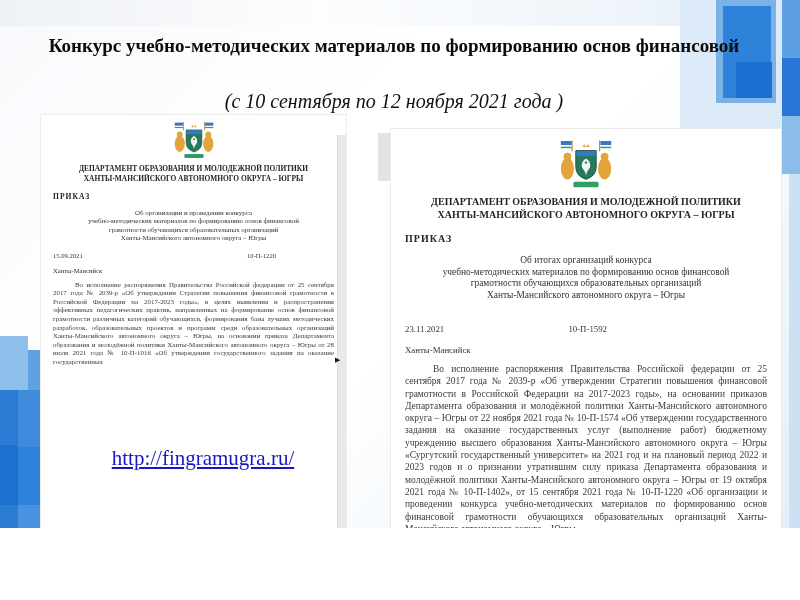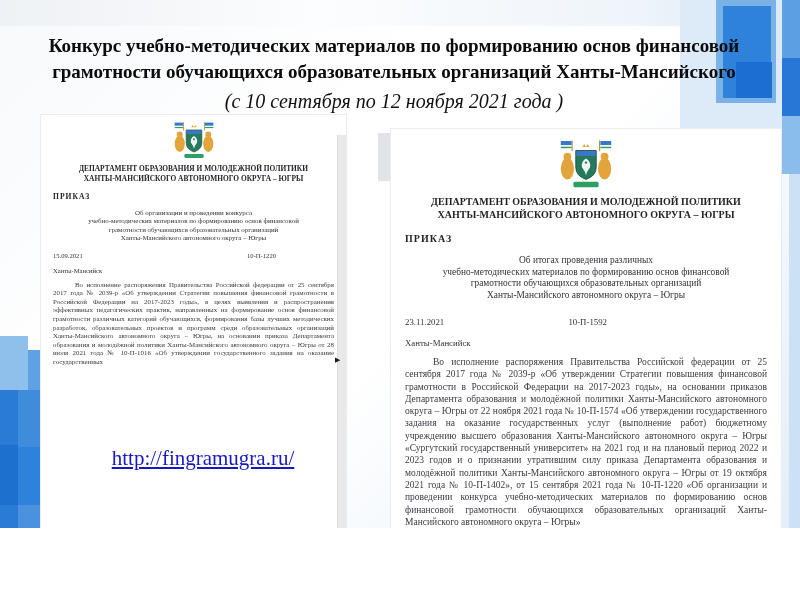--- a/index.html
+++ b/index.html
@@ -25,21 +25,21 @@
   .doc-left .org{font-size:7.4px;line-height:9.5px;margin-top:3px;}
   .doc-right .org{font-size:10px;line-height:13px;margin-top:4px;}
   .prikaz{font-weight:bold;text-align:left;letter-spacing:1px;color:#23232a;}
   .doc-left .prikaz{font-size:7.6px;margin-top:9px;}
   .doc-right .prikaz{font-size:10px;margin-top:12px;}
   .subject{text-align:center;color:#33333a;}
   .doc-left .subject{font-size:6.9px;line-height:8.4px;margin-top:8px;}
   .doc-right .subject{font-size:9.4px;line-height:11.5px;margin-top:11px;}
   .daterow{display:flex;justify-content:space-between;color:#33333a;}
   .doc-left .daterow{font-size:6.6px;margin-top:9px;padding-right:58px;}
-  .doc-right .daterow{font-size:8.8px;margin-top:16px;padding-right:160px;}
+  .doc-right .daterow{font-size:8.8px;margin-top:23px;padding-right:160px;}
   .city{color:#33333a;font-family:Liberation Serif, serif;}
   .doc-left .city{font-size:6.6px;margin-top:8px;}
   .doc-right .city{font-size:8.8px;margin-top:11px;}
   .bodytext{text-align:justify;color:#3a3a42;}
   .doc-left .bodytext{font-size:6.9px;line-height:8.6px;margin-top:7px;text-indent:22px;}
   .doc-right .bodytext{font-size:9.5px;line-height:12.3px;margin-top:8px;text-indent:28px;}
   .scrollbar{position:absolute;right:0;top:20px;bottom:0;width:8px;background:#e9e9ea;border-left:1px solid #dcdcdc;}
   .scroll-arrow{position:absolute;left:-3px;top:221px;font-size:7px;color:#1b1b1b;
                 font-family:"DejaVu Sans",sans-serif;}
   .gray-notch{position:absolute;left:378px;top:133px;width:13px;height:48px;background:#e2e3e6;}
@@ -74,21 +74,20 @@
   <div class="sq" style="left:18px;top:505px;width:38px;height:57px;background:#4a92e0;"></div>
   <div class="sq" style="left:18px;top:562px;width:38px;height:38px;background:#2877d6;"></div>
   <div class="sq" style="left:56px;top:405px;width:70px;height:43px;background:#c3dcf4;"></div>
   <div class="sq" style="left:56px;top:448px;width:70px;height:57px;background:#7ab2e8;"></div>
   <div class="sq" style="left:56px;top:505px;width:70px;height:17px;background:#bcd9f2;"></div>
   <div class="sq" style="left:56px;top:522px;width:70px;height:58px;background:#4a92e0;"></div>
   <div class="sq" style="left:56px;top:580px;width:70px;height:20px;background:#7ab2e8;"></div>
 
   <div class="title">
     <div>Конкурс учебно-методических материалов по формированию основ финансовой</div>
-    <div>грамотности обучающихся образовательных организаций Ханты-Мансийского</div>
   </div>
   <div class="subtitle">(с 10 сентября по 12 ноября 2021 года )</div>
 
   <div class="doc doc-left">
     <div class="doc-inner">
       <svg class="crest" width="46" height="40" viewBox="0 0 100 84">
         <rect x="26" y="1" width="1.6" height="18" fill="#9a7a22"></rect>
         <rect x="72" y="1" width="1.6" height="18" fill="#9a7a22"></rect>
         <g>
           <rect x="8" y="2" width="18" height="7" fill="#3b77c9"></rect>
@@ -157,21 +156,21 @@
         <path d="M50 31 q-9 5 -6.5 15 q5.5 7 6.5 13 q1 -6 6.5 -13 q2.5 -10 -6.5 -15 z" fill="#ffffff" opacity="0.92"></path>
         <circle cx="50" cy="38" r="2" fill="#27795e"></circle>
         <rect x="29" y="70" width="42" height="9" rx="2.5" fill="#2f9e62"></rect>
       </svg>
       <div class="org">
         <div>ДЕПАРТАМЕНТ ОБРАЗОВАНИЯ И МОЛОДЕЖНОЙ ПОЛИТИКИ</div>
         <div>ХАНТЫ-МАНСИЙСКОГО АВТОНОМНОГО ОКРУГА – ЮГРЫ</div>
       </div>
       <div class="prikaz">ПРИКАЗ</div>
       <div class="subject">
-        <div>Об итогах проведения различных</div>
+        <div>Об итогах организаций конкурса</div>
         <div>учебно-методических материалов по формированию основ финансовой</div>
         <div>грамотности обучающихся образовательных организаций</div>
         <div>Ханты-Мансийского автономного округа – Югры</div>
       </div>
       <div class="daterow">
         <span>23.11.2021</span>
         <span>10-П-1592</span>
       </div>
       <div class="city">Ханты-Мансийск</div>
       <div class="bodytext">Во исполнение распоряжения Правительства Российской федерации от 25 сентября 2017 года № 2039-р «Об утверждении Стратегии повышения финансовой грамотности в Российской Федерации на 2017-2023 годы», на основании приказов Департамента образования и молодёжной политики Ханты-Мансийского автономного округа – Югры от 22 ноября 2021 года № 10-П-1574 «Об утверждении государственного задания на оказание государственных услуг (выполнение работ) бюджетному учреждению высшего образования Ханты-Мансийского автономного округа – Югры «Сургутский государственный университет» на 2021 год и на плановый период 2022 и 2023 годов и о признании утратившим силу приказа Департамента образования и молодёжной политики Ханты-Мансийского автономного округа – Югры от 19 октября 2021 года № 10-П-1402», от 15 сентября 2021 года № 10-П-1220 «Об организации и проведении конкурса учебно-методических материалов по формированию основ финансовой грамотности обучающихся образовательных организаций Ханты-Мансийского автономного округа – Югры»</div>

